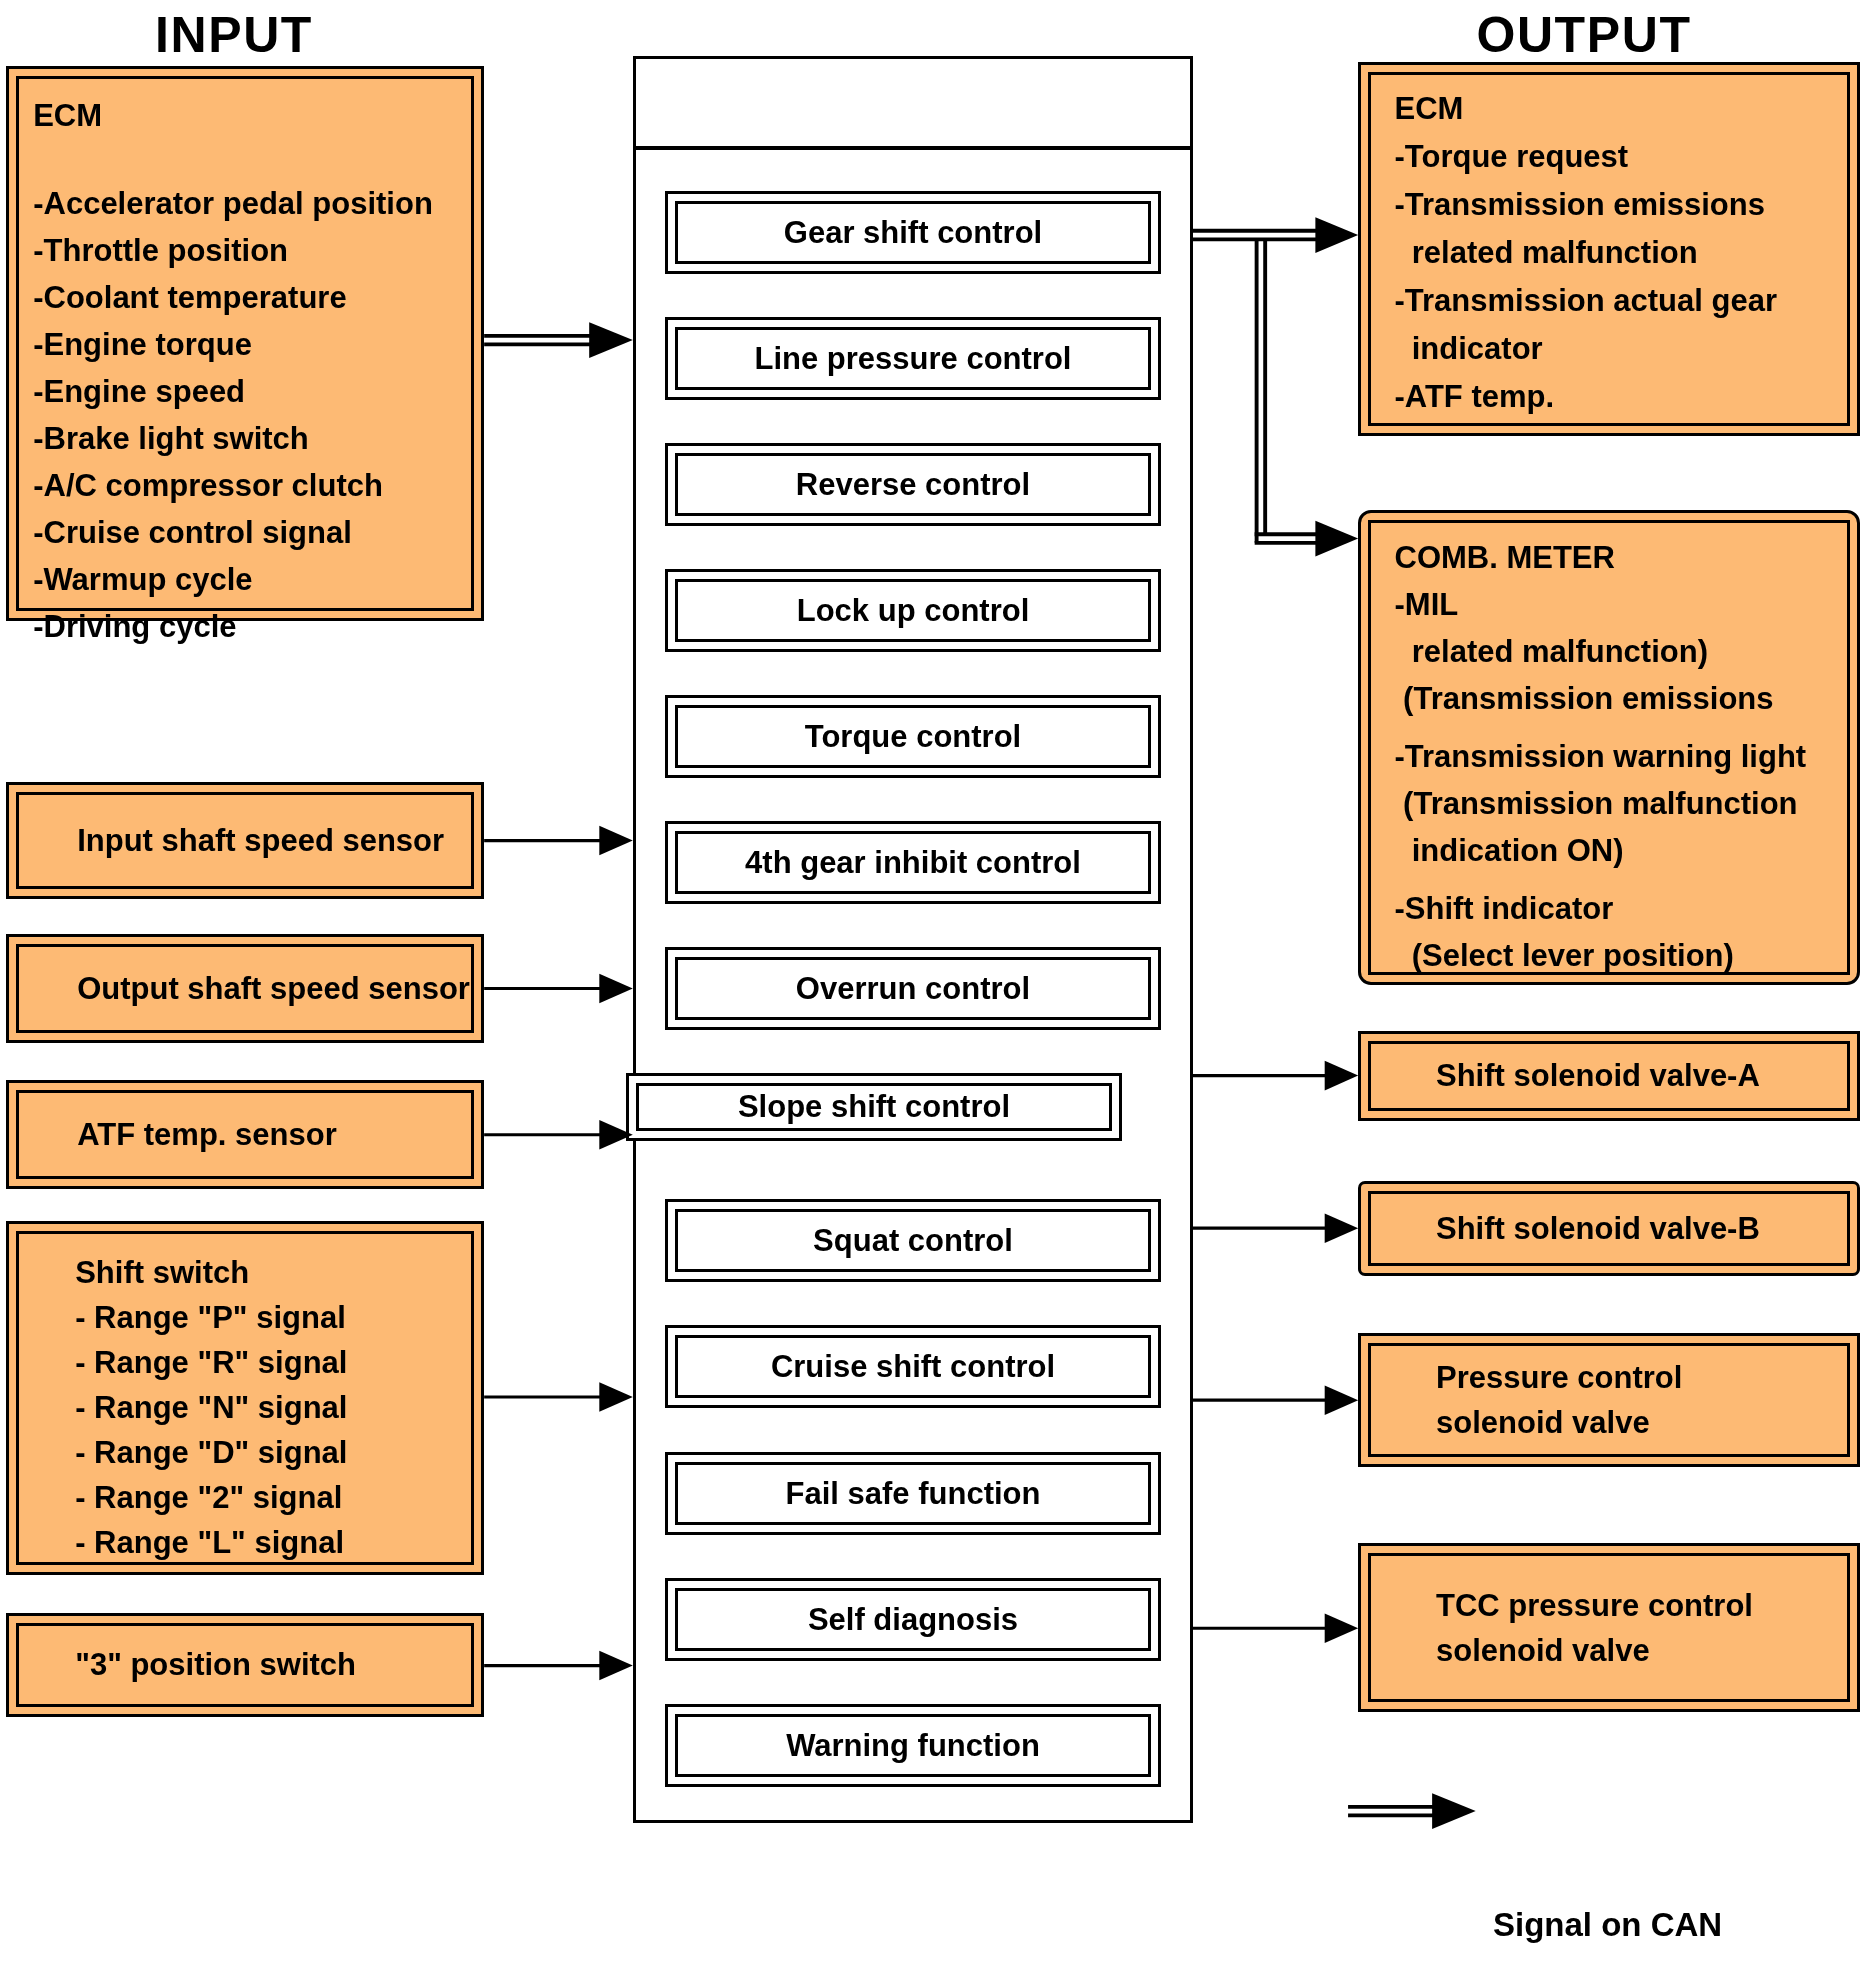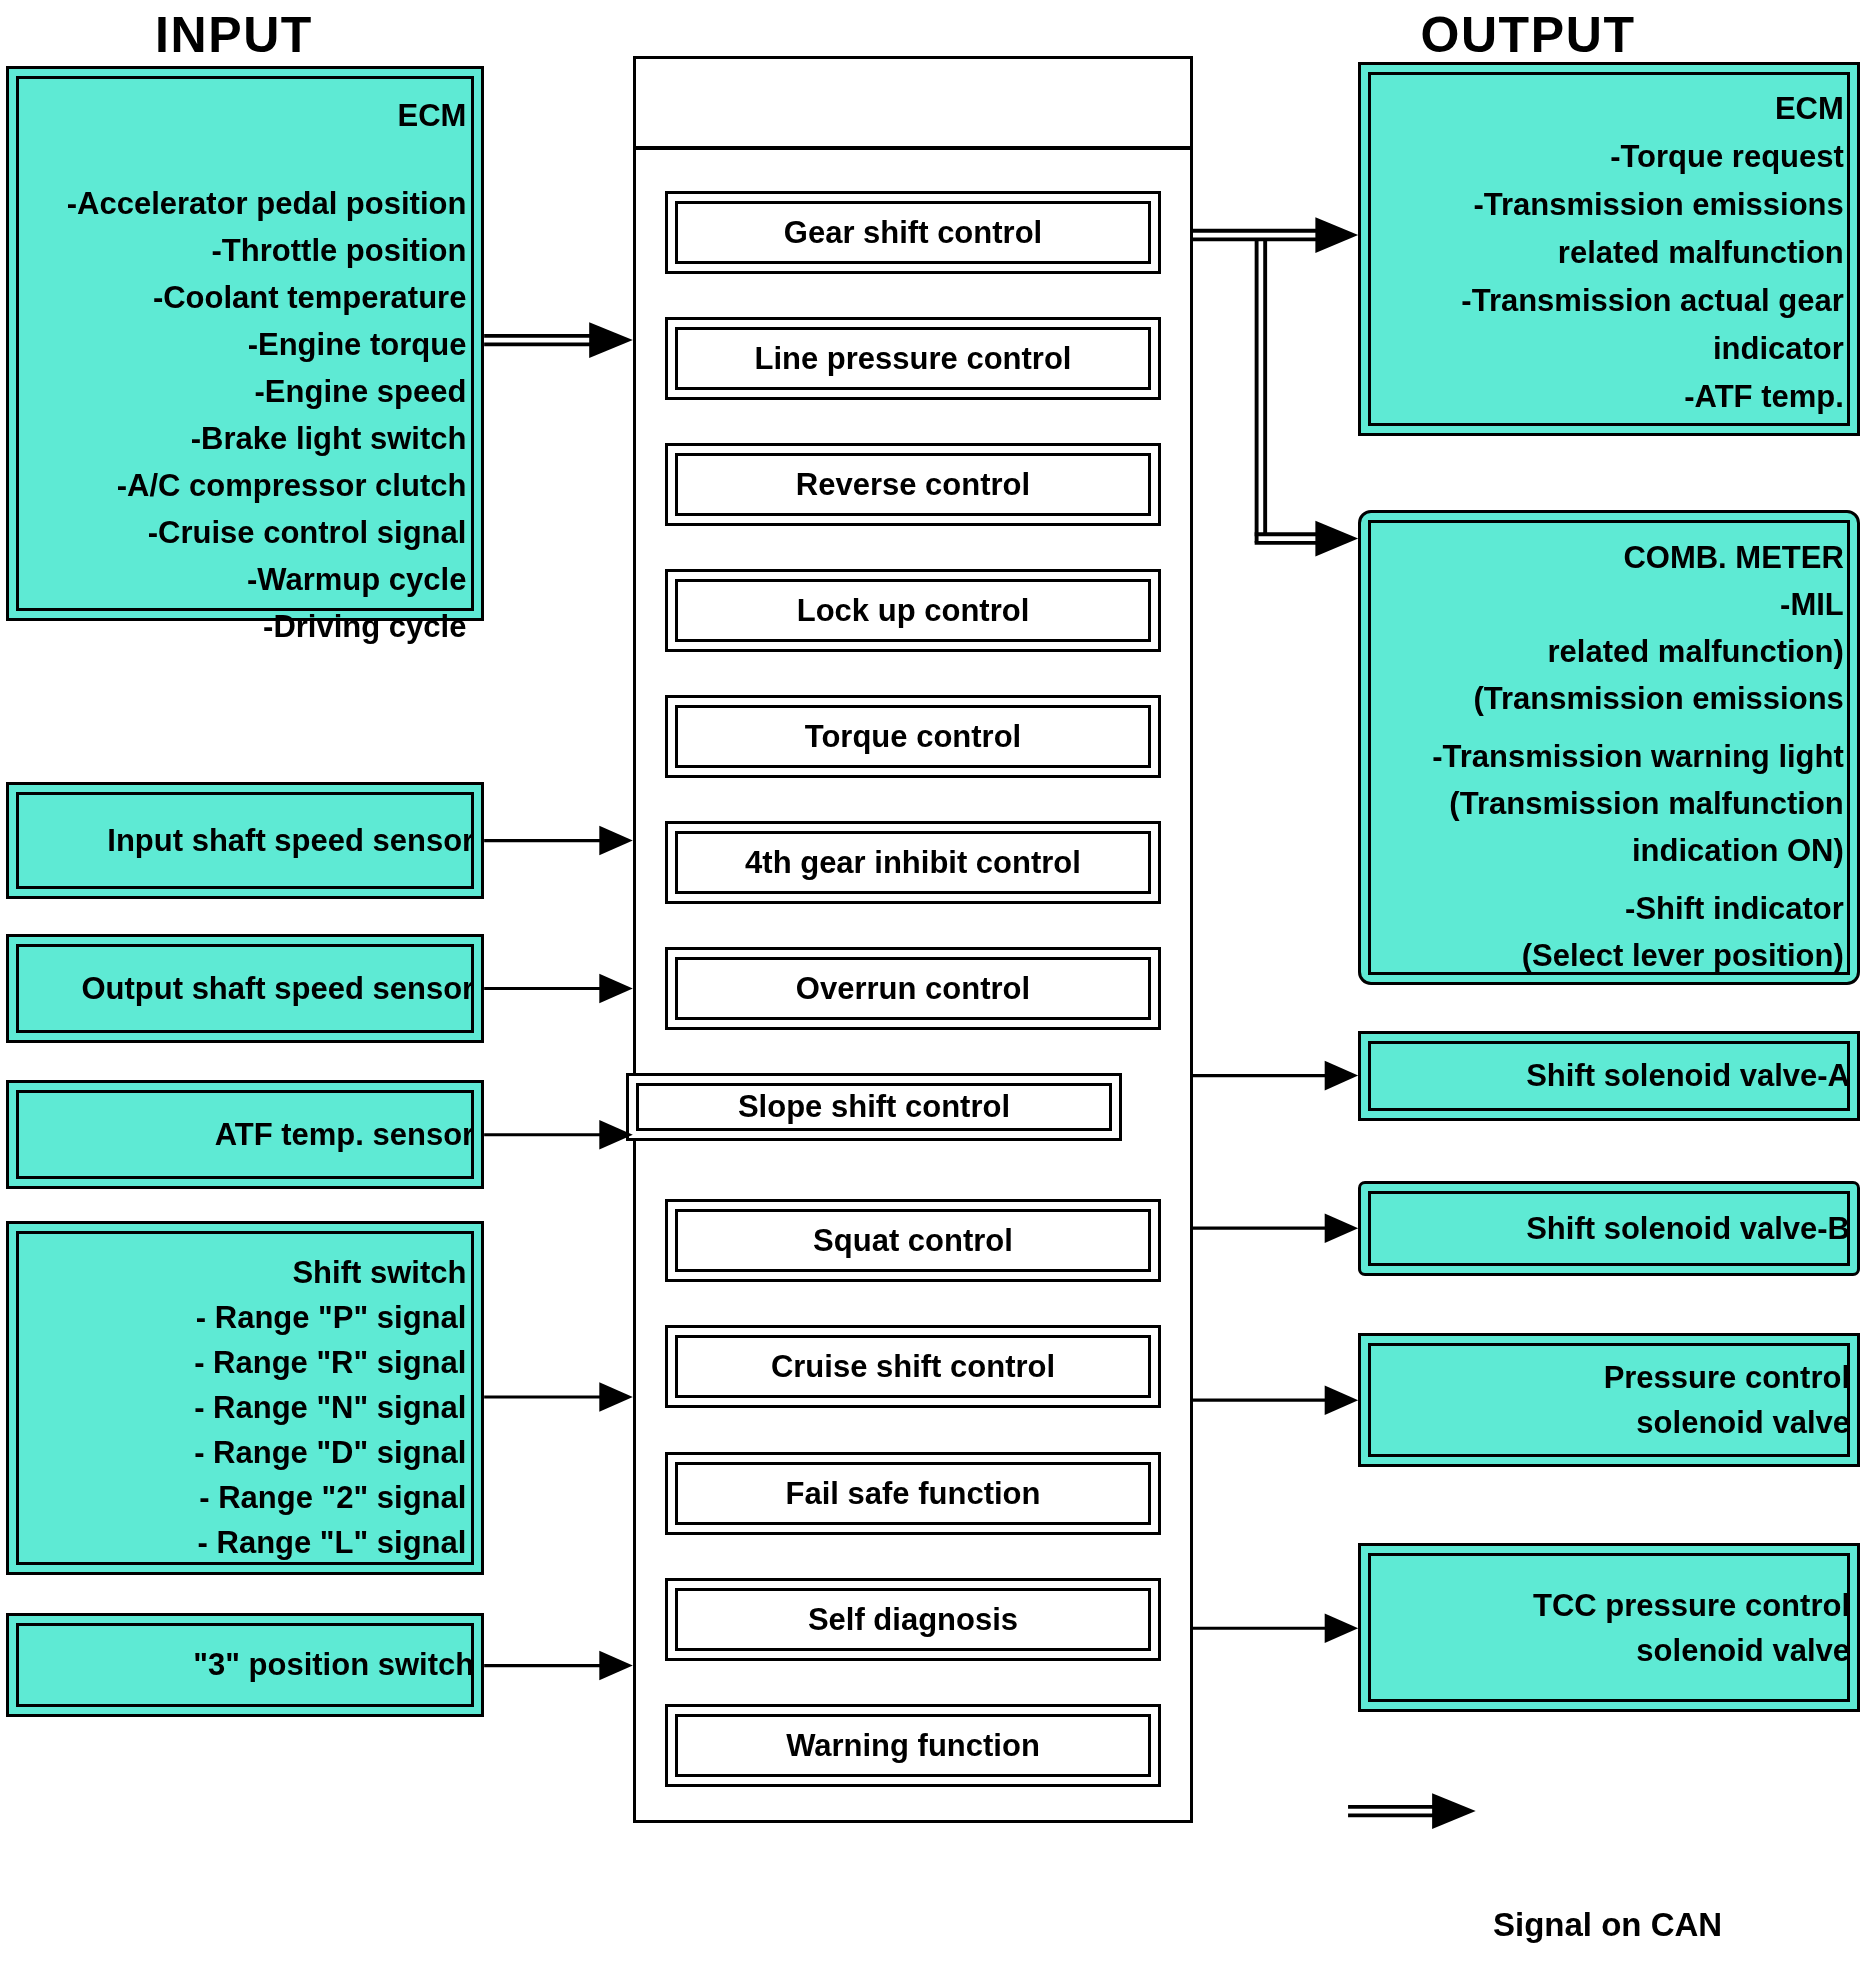--- a/index.html
+++ b/index.html
@@ -3,21 +3,21 @@
 <meta charset="utf-8">
 <style>
   html,body{margin:0;padding:0;background:#ffffff;}
   .canvas{
     position:relative;width:1868px;height:1966px;background:#ffffff;
     font-family:"Liberation Sans", sans-serif;font-weight:bold;color:#000;
     overflow:hidden;
   }
   .big-title{position:absolute;font-size:50px;letter-spacing:1.6px;text-align:center;}
   
-  .dbox{position:absolute;border:3.9px solid #000;background:#5eead4;box-sizing:border-box;text-align:right;}
+  .dbox{position:absolute;border:3.9px solid #000;background:#fdba74;box-sizing:border-box;}
   .dbox-in{position:absolute;top:7px;left:7px;right:7px;bottom:7px;border:3.9px solid #000;box-sizing:border-box;}
   .content{position:absolute;top:7px;left:7px;right:7px;bottom:7px;box-sizing:border-box;}
   .vcenter{display:flex;flex-direction:column;justify-content:center;}
   .ln{white-space:pre;font-size:31px;}
   .gap-top{margin-top:11px;}
   
   .tcm-box{position:absolute;border:3.9px solid #000;box-sizing:border-box;background:#fff;}
   .tcm-title{position:absolute;font-size:36px;text-align:center;}
   .tcm-divider{position:absolute;height:3.9px;background:#000;}
   .fbox{position:absolute;border:3.9px solid #000;box-sizing:border-box;background:#fff;}
@@ -25,21 +25,21 @@
            display:flex;align-items:center;justify-content:center;font-size:31px;white-space:pre;}
   .arrow-layer{position:absolute;left:0;top:0;}
   .legend-text{position:absolute;font-size:33px;line-height:56px;white-space:pre;}
 </style>
 </head>
 <body>
 
 <div class="canvas">
 
   <div class="big-title" style="left:125px;top:6.2px;width:218px;">INPUT</div>
-  <div class="big-title" style="left:1388px;top:6.2px;width:280px;">OUTPUT</div>
+  <div class="big-title" style="left:1444px;top:6.2px;width:280px;">OUTPUT</div>
 
   <div class="dbox" style="left:6.2px;top:66px;width:478px;height:555px;">
     <div class="dbox-in"></div>
     <div class="content" style="padding:15.6px 7.8px 0 17px;">
       <div class="ln" style="line-height:47px;">ECM</div>
       <div class="ln" style="line-height:47px;margin-top:41px;">-Accelerator pedal position</div>
       <div class="ln" style="line-height:47px;">-Throttle position</div>
       <div class="ln" style="line-height:47px;">-Coolant temperature</div>
       <div class="ln" style="line-height:47px;">-Engine torque</div>
       <div class="ln" style="line-height:47px;">-Engine speed</div>

